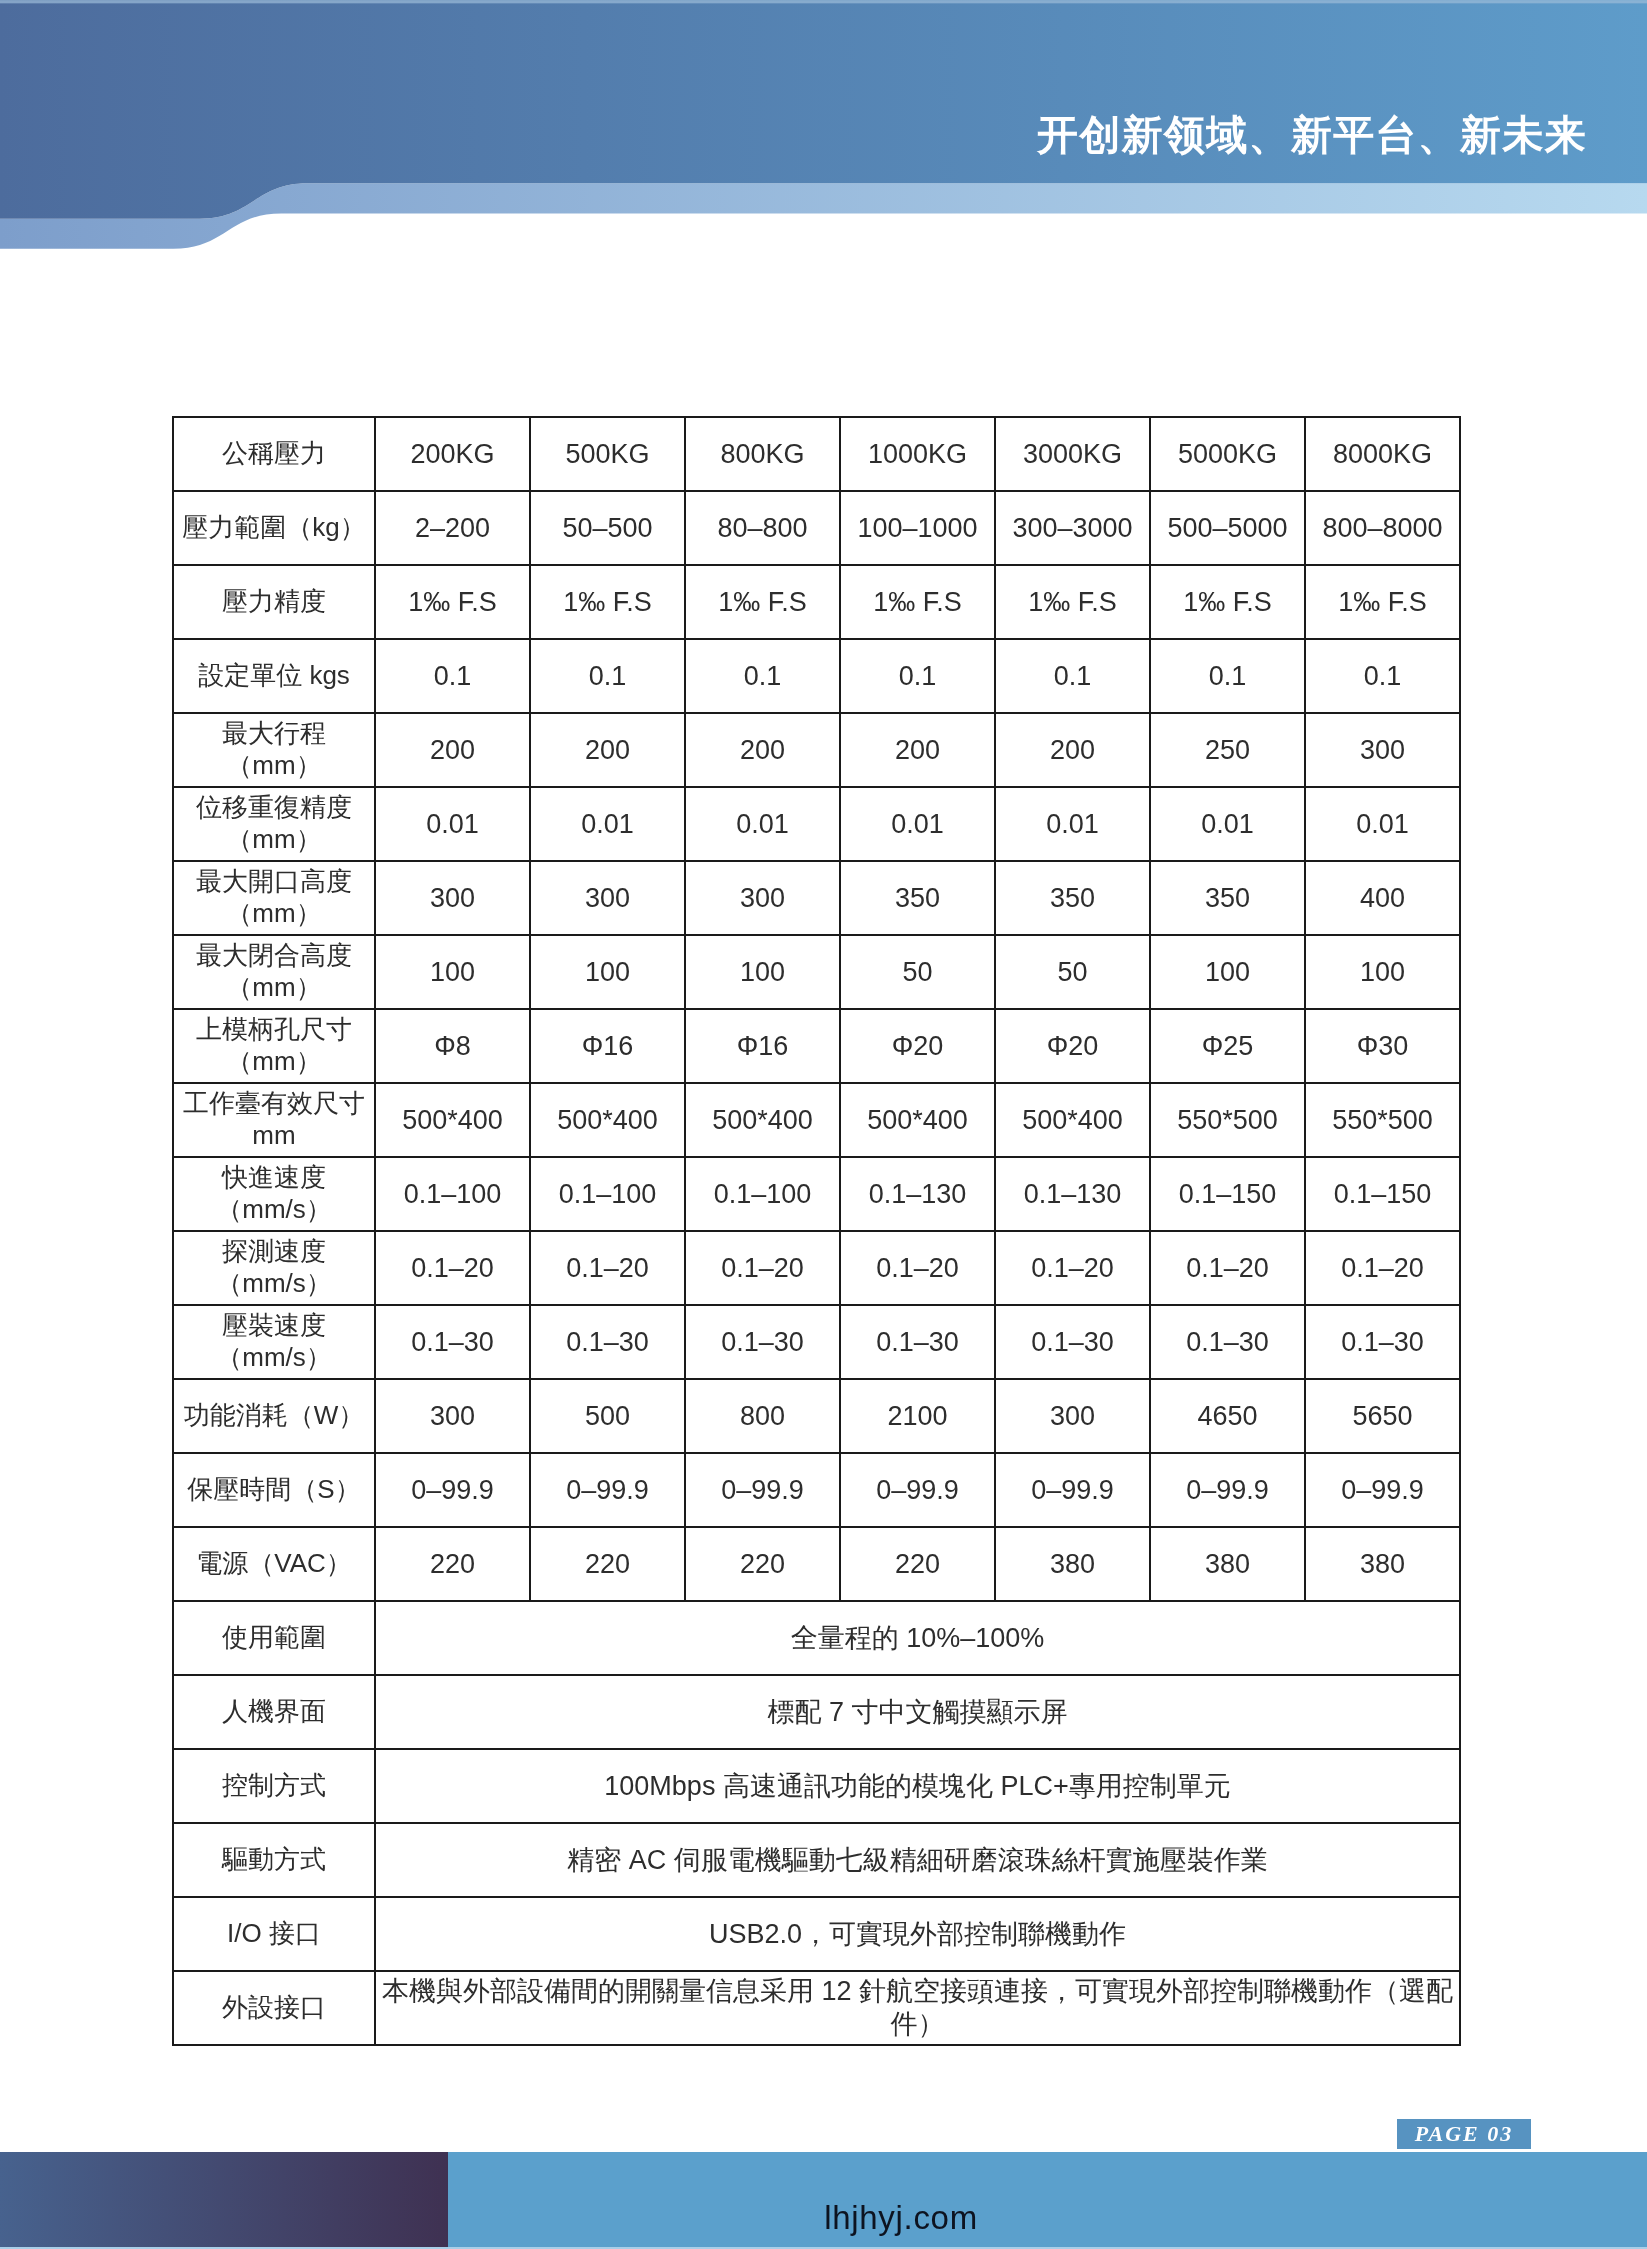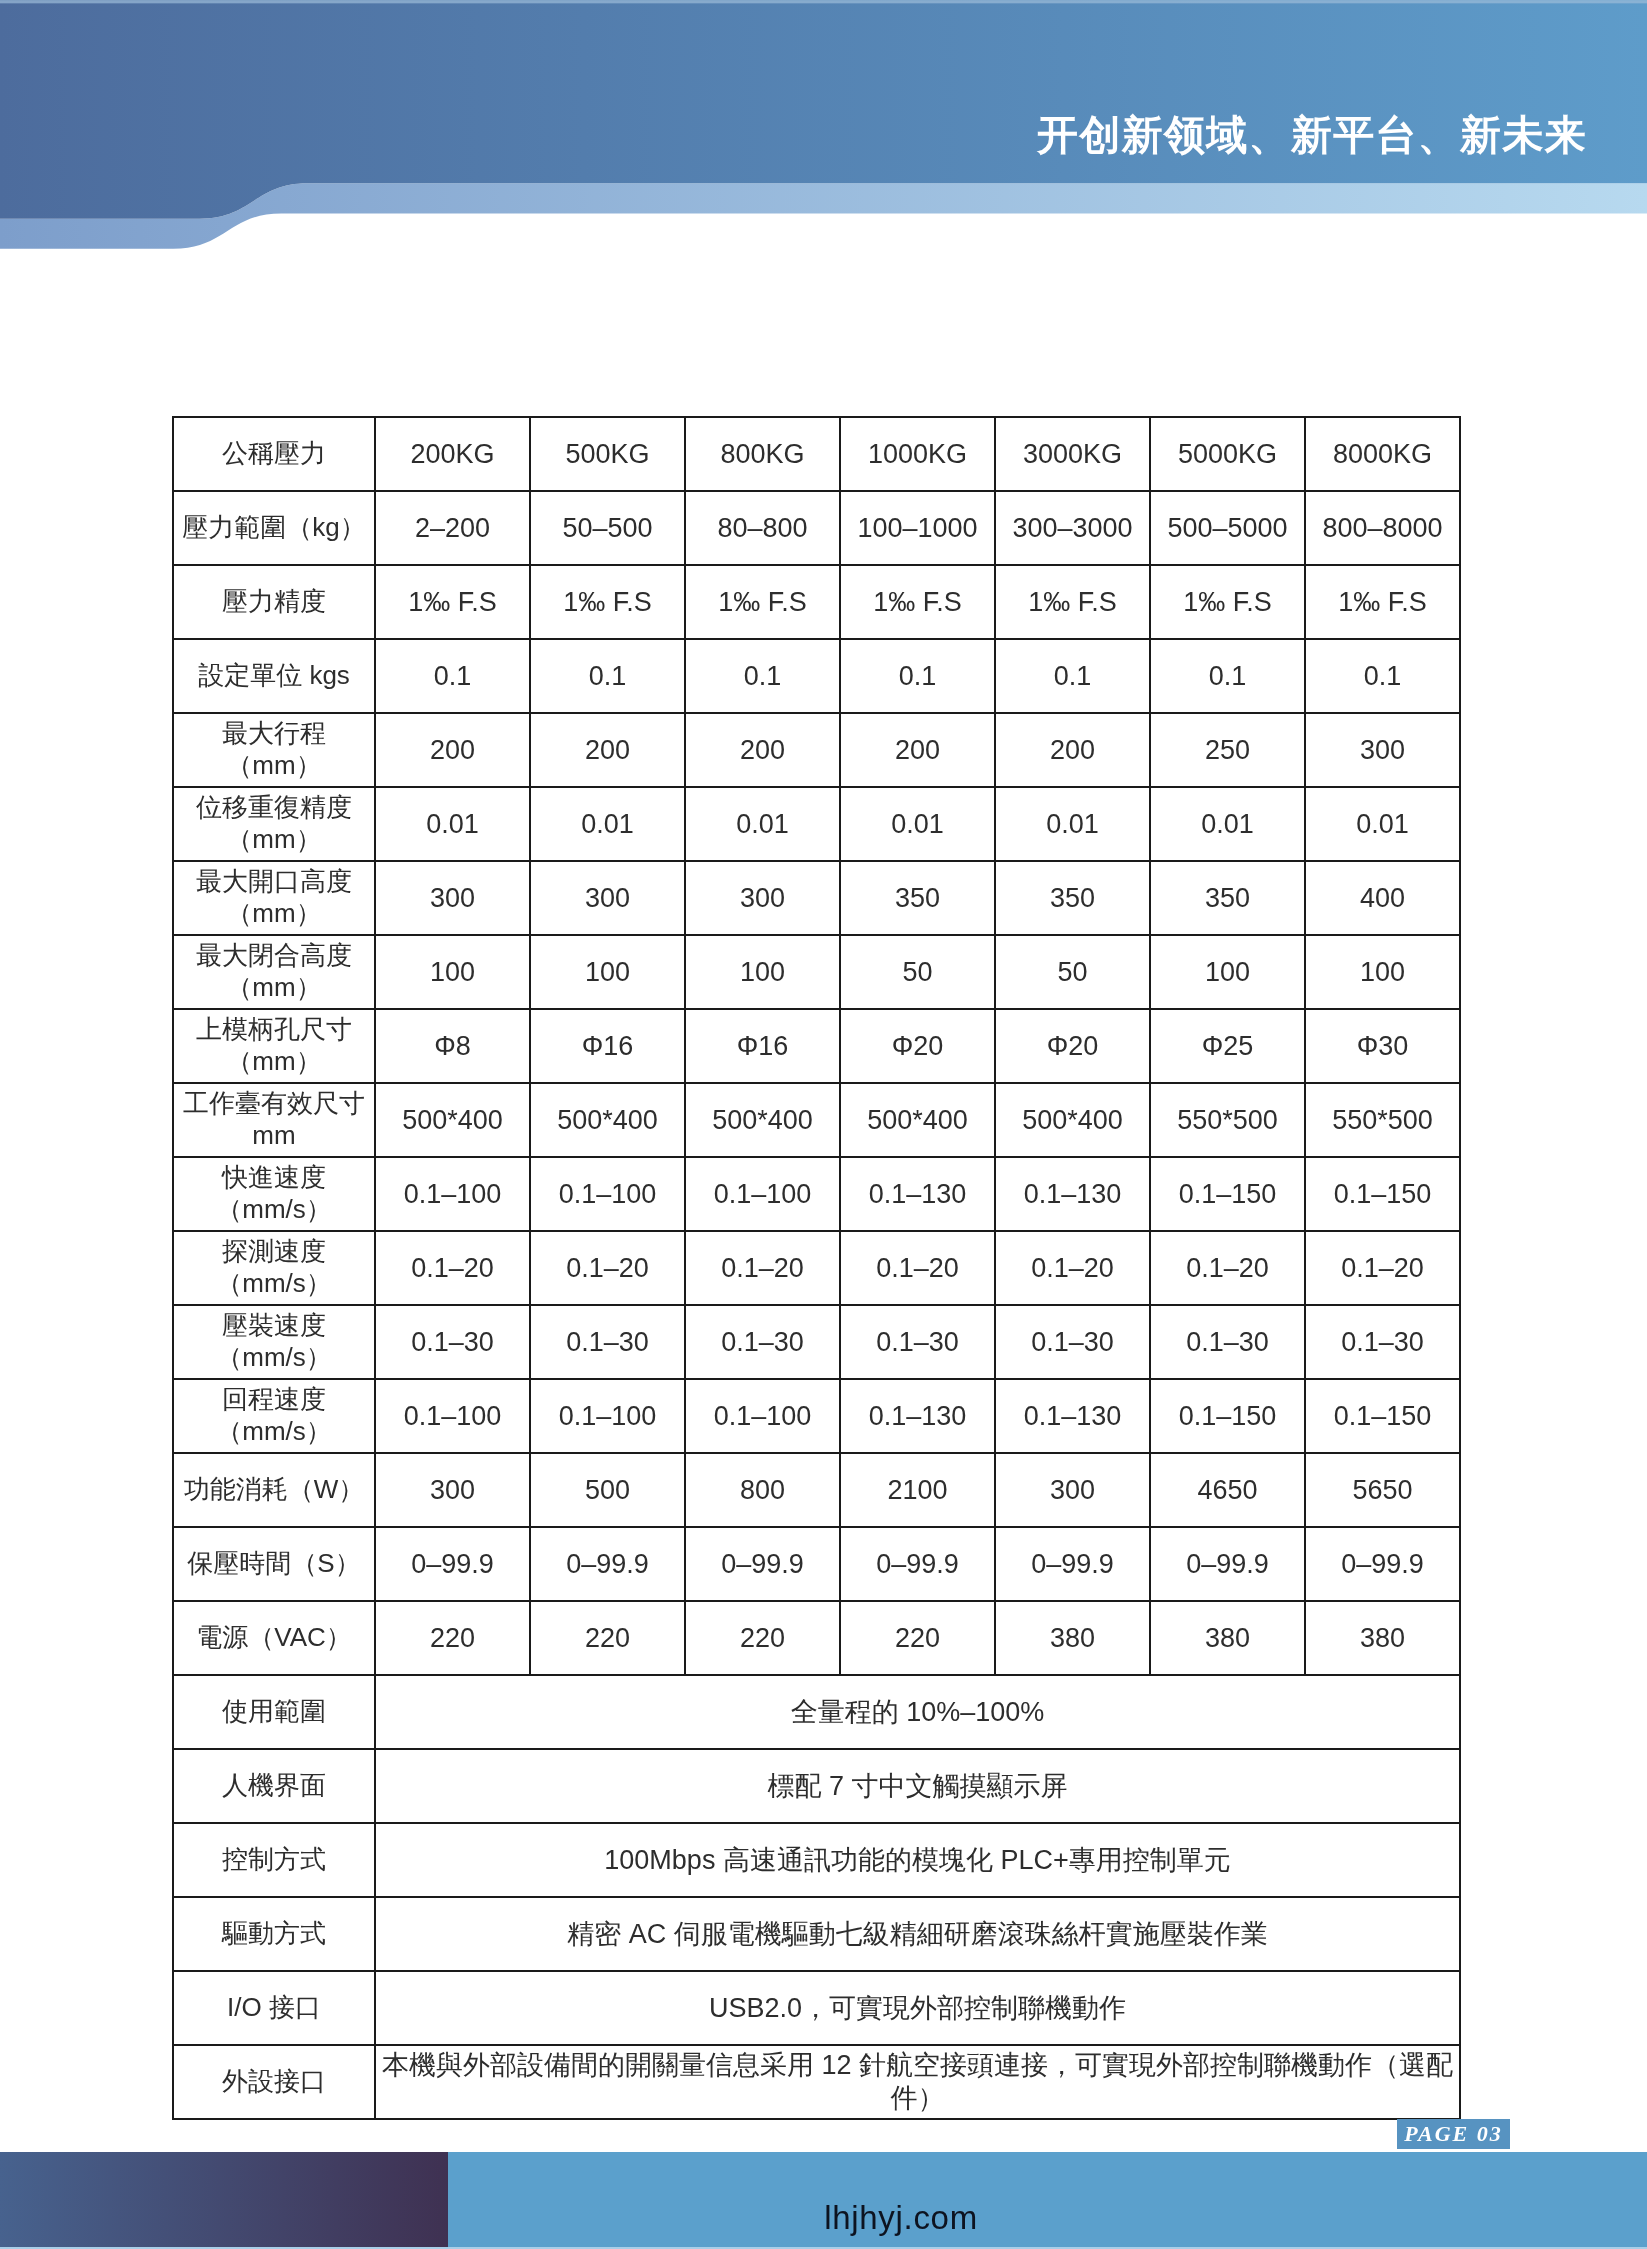--- a/index.html
+++ b/index.html
@@ -20,21 +20,21 @@
     border-collapse:collapse;table-layout:fixed;
     font-size:27px;color:#2d2d2d;
   }
   .spec-table td{
     border:2px solid #1a1a1a;text-align:center;vertical-align:middle;
     height:72px;padding:0 3.9px;line-height:1.22;white-space:pre-line;
   }
   .spec-table td.label{font-size:26px;}
   
   .page-badge{
-    position:absolute;left:1397px;top:2119px;width:113px;height:30px;
+    position:absolute;left:1397px;top:2119px;width:134px;height:30px;
     background:#5793c1;color:#ffffff;
     font-family:"Liberation Serif","DejaVu Serif",serif;
     font-style:italic;font-weight:bold;font-size:22px;letter-spacing:2px;
     display:flex;align-items:center;justify-content:center;
   }
   
   .footer-bar{position:absolute;left:0;top:2152px;width:1647px;height:96px;background:#5ba0cc;}
   .footer-dark{position:absolute;left:0;top:2152px;width:448px;height:96px;
     background:linear-gradient(90deg,#47628e 0%,#3f3152 100%);}
   .footer-strip{position:absolute;left:0;top:2247px;width:1647px;height:2.6px;background:#aacfe8;}
@@ -212,31 +212,20 @@
 （mm/s）</td>
           <td>0.1–30</td>
           <td>0.1–30</td>
           <td>0.1–30</td>
           <td>0.1–30</td>
           <td>0.1–30</td>
           <td>0.1–30</td>
           <td>0.1–30</td>
         </tr>
         <tr>
-          <td class="label">回程速度
-（mm/s）</td>
-          <td>0.1–100</td>
-          <td>0.1–100</td>
-          <td>0.1–100</td>
-          <td>0.1–130</td>
-          <td>0.1–130</td>
-          <td>0.1–150</td>
-          <td>0.1–150</td>
-        </tr>
-        <tr>
           <td class="label">功能消耗（W）</td>
           <td>300</td>
           <td>500</td>
           <td>800</td>
           <td>2100</td>
           <td>300</td>
           <td>4650</td>
           <td>5650</td>
         </tr>
         <tr>

